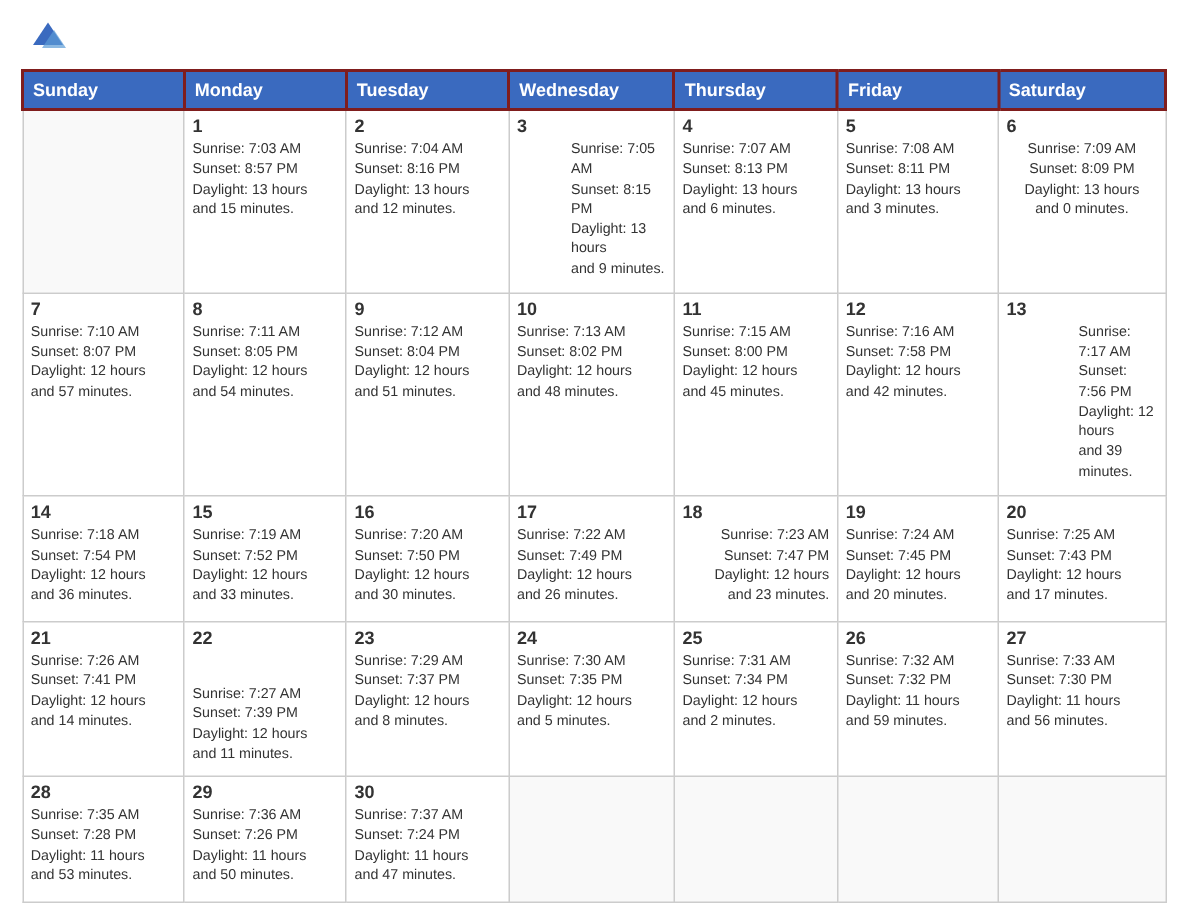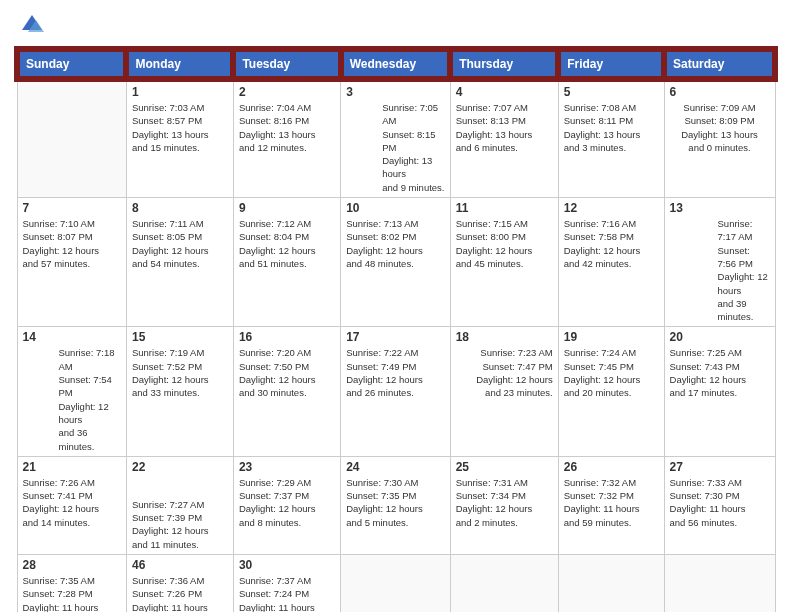--- a/index.html
+++ b/index.html
@@ -60,21 +60,21 @@
       border-collapse: collapse;
       flex: 1;
     }
     thead th {
       background-color: #3a6abf;
       color: #fff;
       font-size: 12px;
       font-weight: bold;
       padding: 5px 6px;
       text-align: left;
-      border: 6px solid #7f1d1d;
+      border: 2px solid #7f1d1d;
     }
     tbody td {
       border: 1px solid #ccc;
       vertical-align: top;
       padding: 3px 5px;
       width: 113px;
       height: 80px;
       font-size: 10px;
       color: #333;
       background: #fff;
@@ -221,21 +221,21 @@
             <span class="day-number">13</span>
             <div class="day-info" style="white-space: pre-line; margin-left: 48px;">Sunrise: 7:17 AM
 Sunset: 7:56 PM
 Daylight: 12 hours
 and 39 minutes.</div>
           </td>
         </tr>
         <tr>
           <td>
             <span class="day-number">14</span>
-            <div class="day-info" style="white-space: pre-line; margin-left: 36px;">Sunrise: 7:18 AM
+            <div class="day-info" style="white-space: pre-line;">Sunrise: 7:18 AM
 Sunset: 7:54 PM
 Daylight: 12 hours
 and 36 minutes.</div>
           </td>
           <td>
             <span class="day-number">15</span>
             <div class="day-info" style="white-space: pre-line;">Sunrise: 7:19 AM
 Sunset: 7:52 PM
 Daylight: 12 hours
 and 33 minutes.</div>
@@ -329,21 +329,21 @@
         </tr>
         <tr>
           <td>
             <span class="day-number">28</span>
             <div class="day-info" style="white-space: pre-line;">Sunrise: 7:35 AM
 Sunset: 7:28 PM
 Daylight: 11 hours
 and 53 minutes.</div>
           </td>
           <td>
-            <span class="day-number">46</span>
+            <span class="day-number">29</span>
             <div class="day-info" style="white-space: pre-line;">Sunrise: 7:36 AM
 Sunset: 7:26 PM
 Daylight: 11 hours
 and 50 minutes.</div>
           </td>
           <td>
             <span class="day-number">30</span>
             <div class="day-info" style="white-space: pre-line;">Sunrise: 7:37 AM
 Sunset: 7:24 PM
 Daylight: 11 hours

